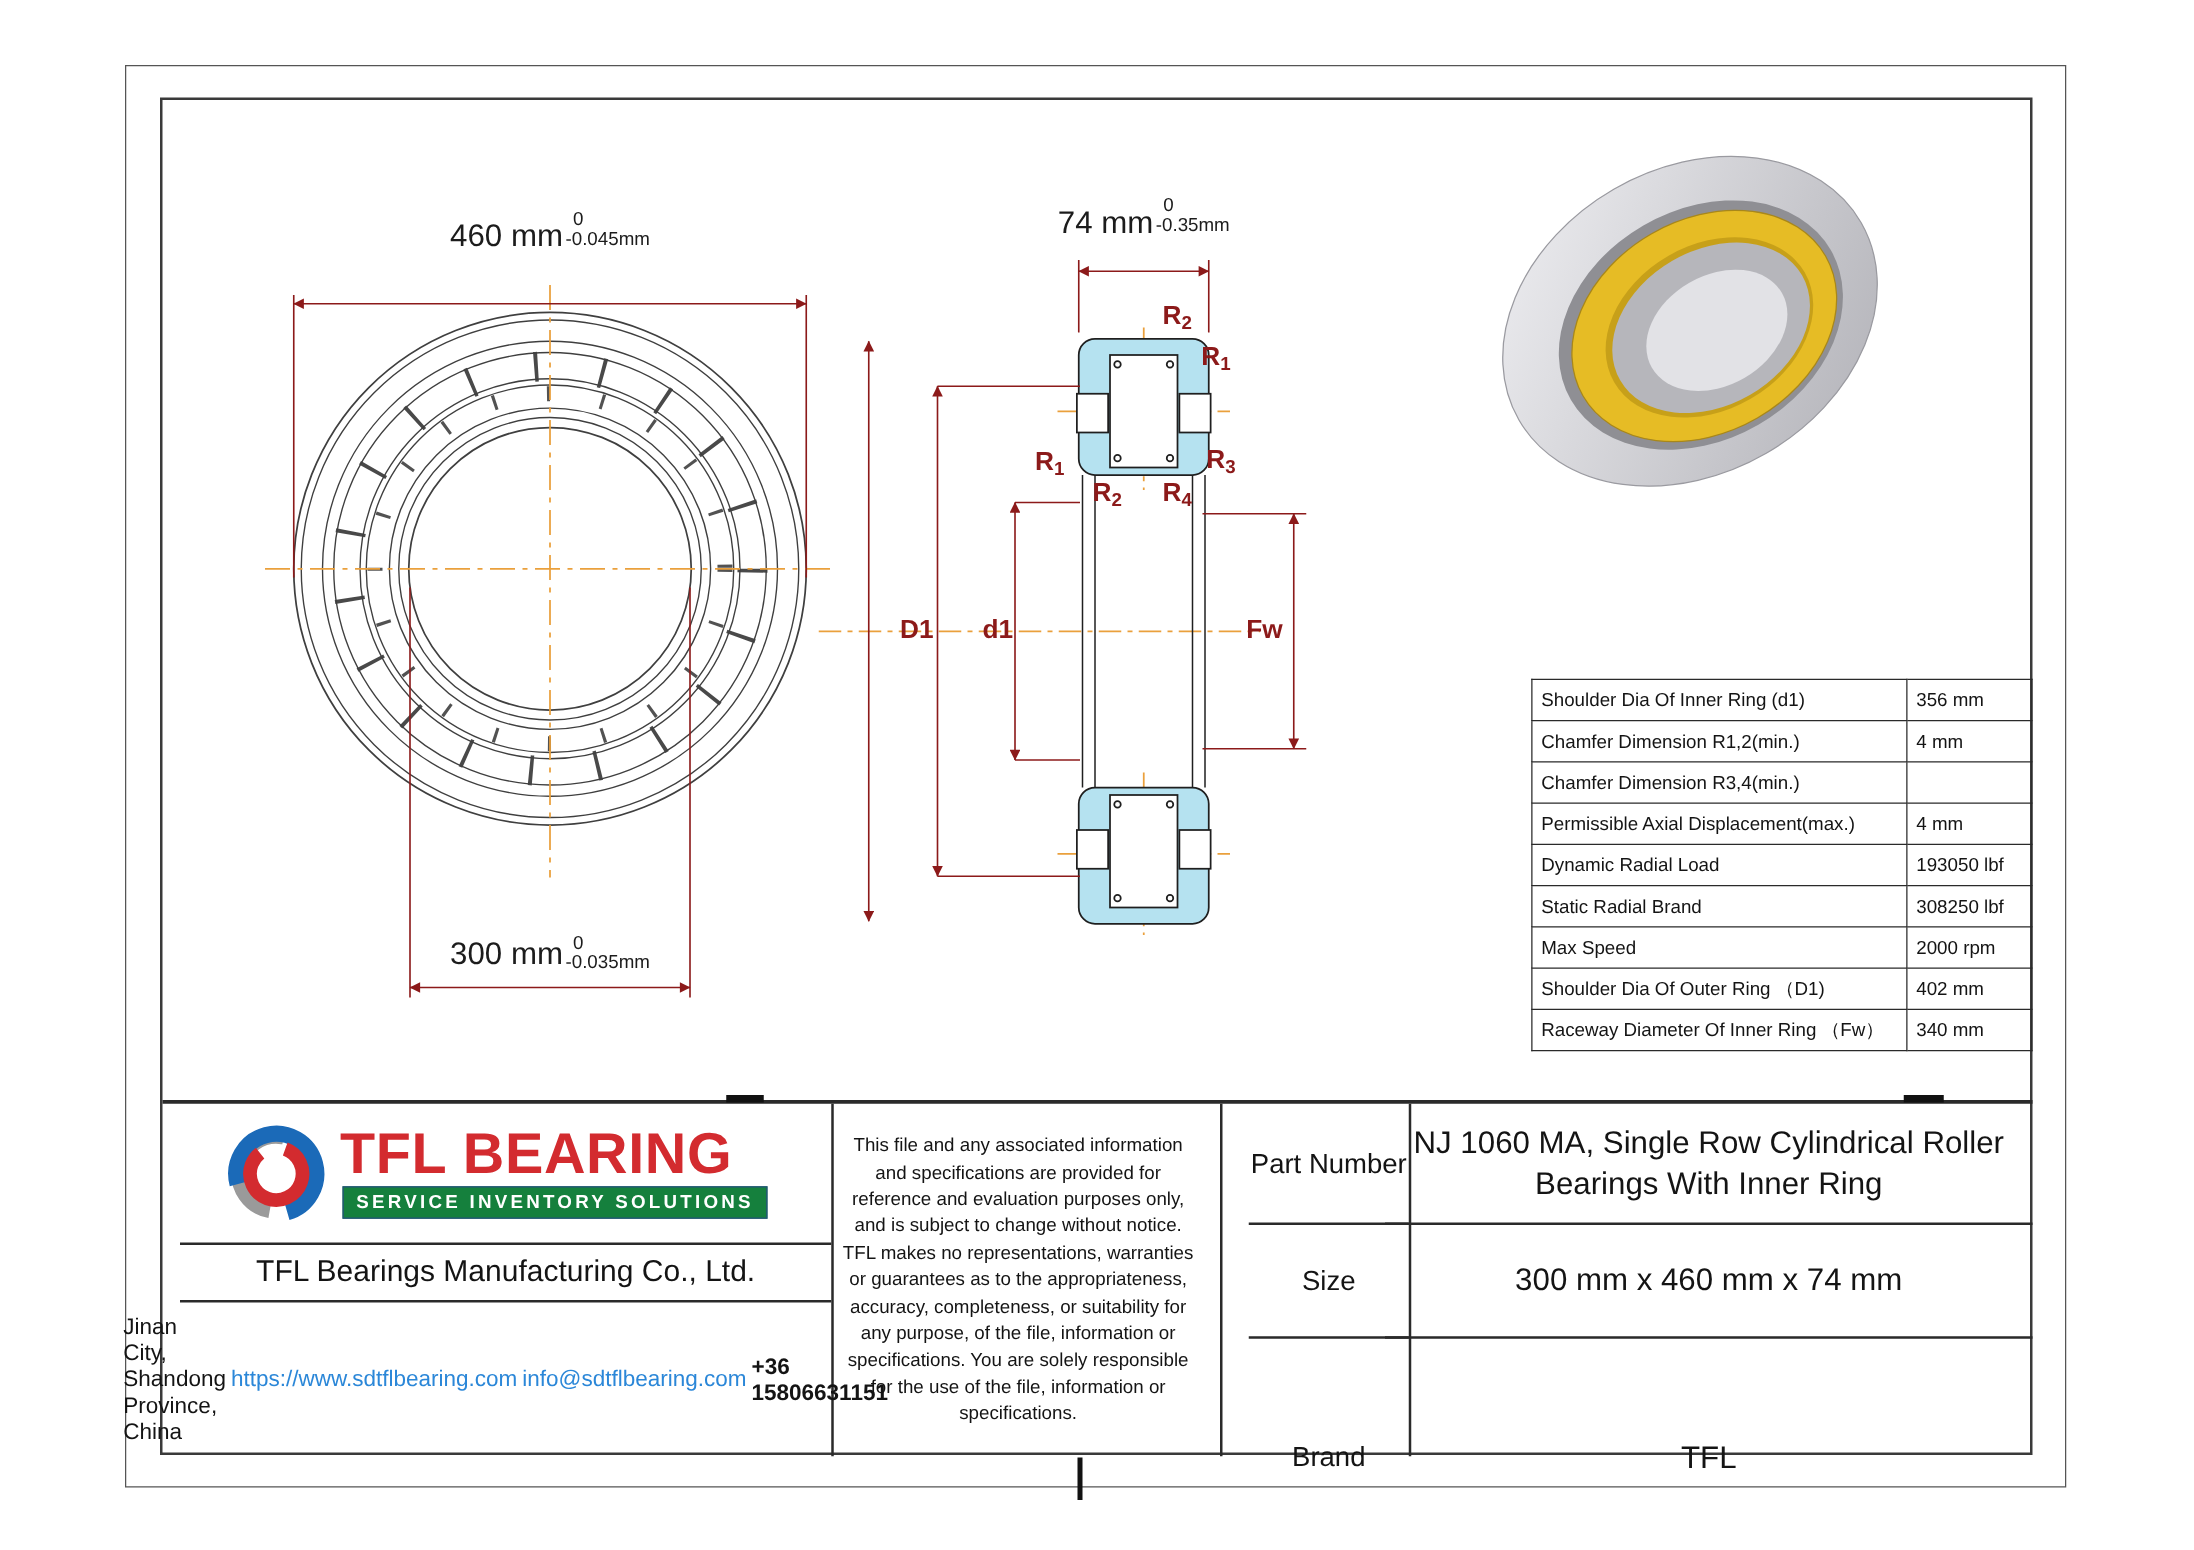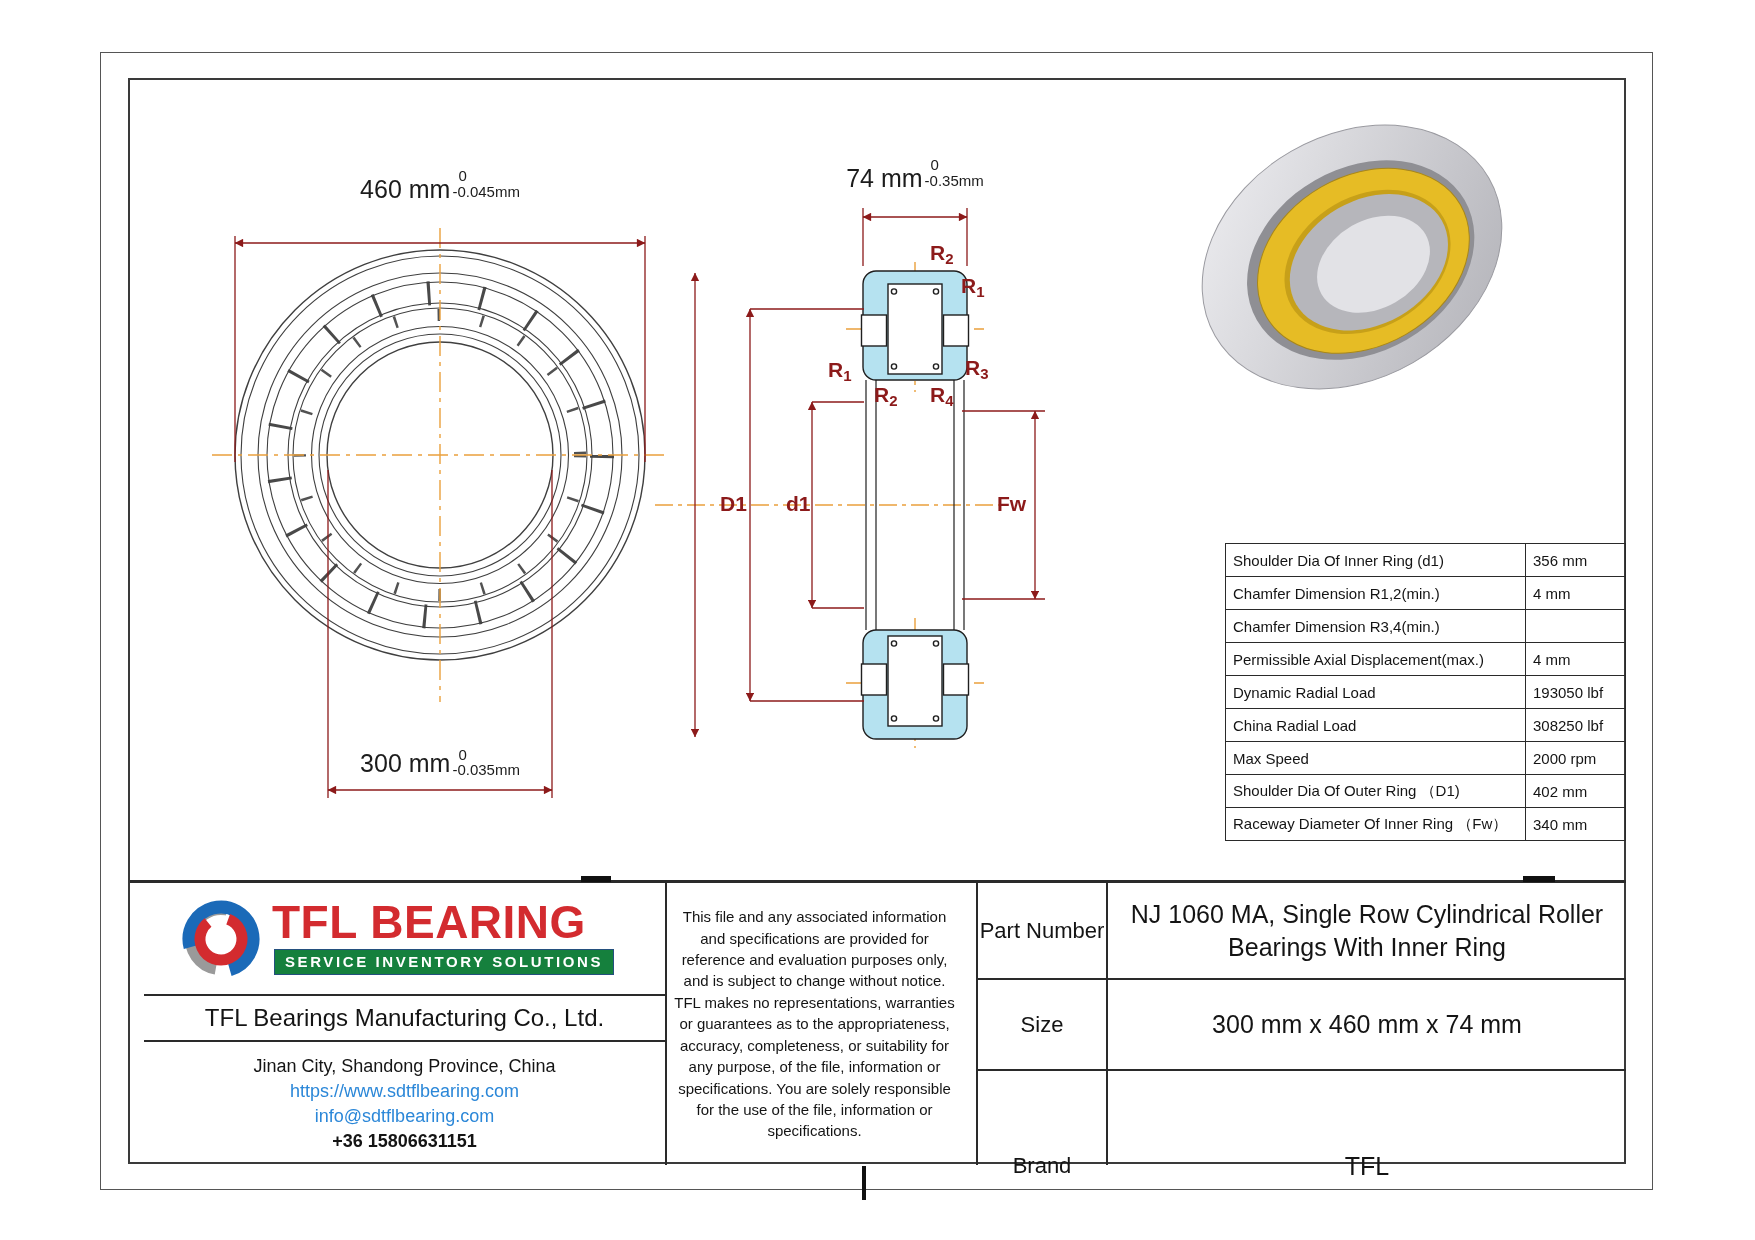--- a/index.html
+++ b/index.html
@@ -25,25 +25,25 @@
   
   .spec-table { position:absolute; left:1225px; top:543px; width:401px; border-collapse:collapse; table-layout:fixed; }
   .spec-table td { border:1.5px solid #2a2a2a; height:33px; font-size:15px; color:#141414; padding:0 4px 0 7px; overflow:hidden; white-space:nowrap; }
   .spec-table td.val { width:100px; }
 
   
   .tb { position:absolute; left:130px; top:880px; width:1496px; height:282px; border-top:3px solid #2a2a2a; color:#141414; }
   .tb .col1 { position:absolute; left:14px; top:0; width:523px; height:282px; border-right:2px solid #2a2a2a; }
   .tb .logo-row { position:absolute; left:0; top:0; width:100%; height:113px; border-bottom:2px solid #2a2a2a; }
   .tb .company-row { position:absolute; left:0; top:113px; width:100%; height:46px; border-bottom:2px solid #2a2a2a; display:flex; align-items:center; justify-content:center; font-size:24px; }
-  .tb .address-row { position:absolute; left:0; top:159px; width:100%; height:123px; display:flex; flex-direction:column; align-items:center; justify-content:center; gap:4px; font-size:18px; }
+  .tb .address-row { position:absolute; left:0; top:159px; width:100%; height:123px; display:flex; flex-direction:row; align-items:center; justify-content:center; gap:4px; font-size:18px; }
   .tb .address-row a { color:#2b87d8; text-decoration:none; }
   .tb .col2 { position:absolute; left:523px; top:0; width:325px; height:282px; border-right:2px solid #2a2a2a; display:flex; align-items:center; }
   .tb .disclaimer { font-size:15px; line-height:1.43; text-align:center; padding:6px 16px; }
-  .tb .col3 { position:absolute; left:848px; top:0; width:130px; height:282px; border-right:2px solid #2a2a2a; }
+  .tb .col3 { position:absolute; left:869px; top:0; width:130px; height:282px; border-right:2px solid #2a2a2a; }
   .tb .col4 { position:absolute; left:978px; top:0; width:518px; height:282px; }
   .tb .frow1 { position:absolute; left:0; top:0; width:100%; height:97px; border-bottom:2px solid #2a2a2a; display:flex; align-items:center; justify-content:center; }
   .tb .frow2 { position:absolute; left:0; top:97px; width:100%; height:91px; border-bottom:2px solid #2a2a2a; display:flex; align-items:center; justify-content:center; }
   .tb .frow3 { position:absolute; left:0; top:188px; width:100%; height:94px; display:flex; align-items:center; justify-content:center;margin-top:48px; }
   .tb .flabel { font-size:22px; }
   .tb .fvalue { font-size:25px; text-align:center; line-height:1.3; padding:0 14px; }
 
   .logo-icon { position:absolute; left:30px; top:9px; }
   .brand-word { position:absolute; left:128px; top:12px; font-size:46px; font-weight:bold; color:#d32b2f; letter-spacing:0.5px; white-space:nowrap; }
   .brand-tag { position:absolute; left:130px; top:66px; background:#15803d; border:1px solid #24507e; color:#fff; font-size:15px; font-weight:bold; letter-spacing:2.6px; padding:3px 10px 4px 10px; white-space:nowrap; }
@@ -228,21 +228,21 @@
         </tr>
       <tr>
           <td>Permissible Axial Displacement(max.)</td>
           <td class="val">4 mm</td>
         </tr>
       <tr>
           <td>Dynamic Radial Load</td>
           <td class="val">193050 lbf</td>
         </tr>
       <tr>
-          <td>China Radial Load</td>
+          <td>Static Radial Brand</td>
           <td class="val">308250 lbf</td>
         </tr>
       <tr>
           <td>Max Speed</td>
           <td class="val">2000 rpm</td>
         </tr>
       <tr>
           <td>Shoulder Dia Of Outer Ring （D1)</td>
           <td class="val">402 mm</td>
         </tr>

